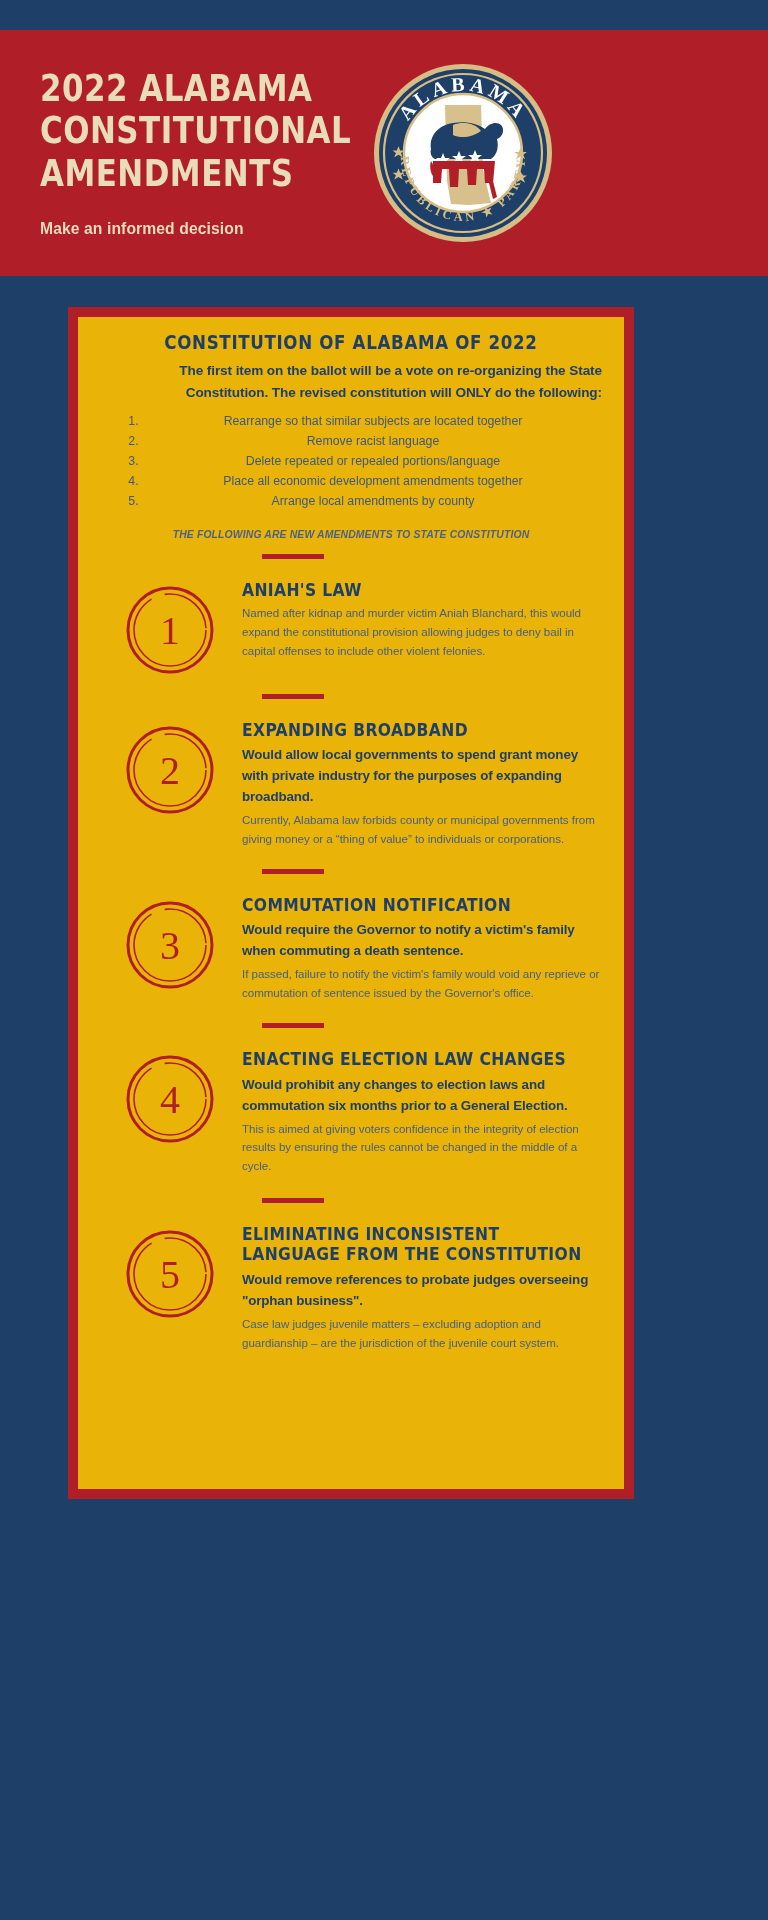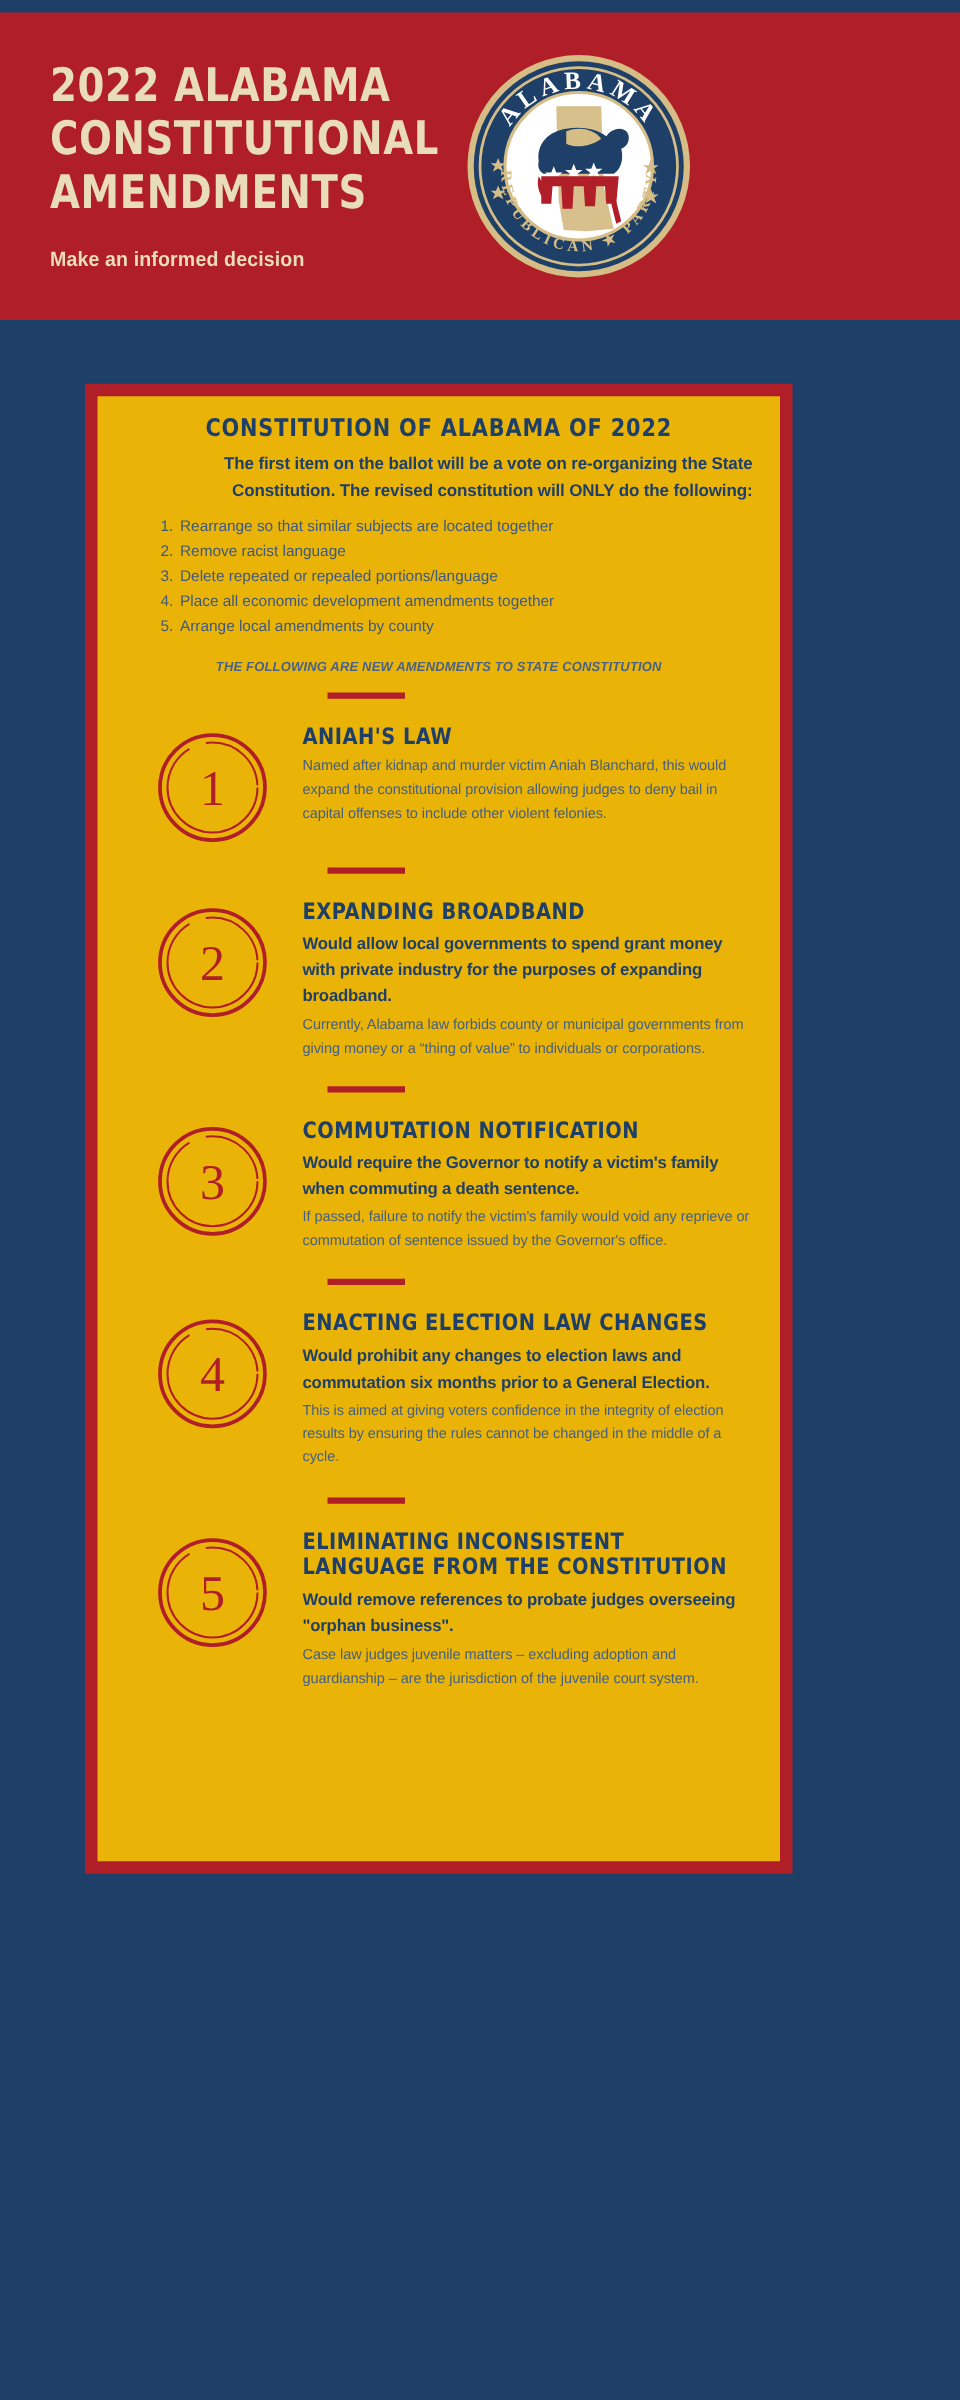--- a/index.html
+++ b/index.html
@@ -6,21 +6,21 @@
   html, body {
     width:768px; height:1920px;
     background:#1d3f68;
     font-family:"Liberation Sans", sans-serif;
     overflow:hidden;
   }
   .page { position:relative; width:768px; height:1920px; background:#1d3f68; }
 
   
   .header {
-    position:absolute; top:10px; left:0; width:768px; height:246px;
+    position:absolute; top:30px; left:0; width:768px; height:246px;
     background:#b01f28;
     display:flex; align-items:center;
   }
   .header-text { padding-left:40px; width:430px; }
   .header-title {
     font-family:"DejaVu Sans Condensed","Liberation Sans Narrow","Liberation Sans", sans-serif;
     font-weight:bold; font-size:37px; line-height:1.14;
     letter-spacing:0.5px; color:#e9dcb9; text-transform:uppercase;
     transform:scaleX(0.93); transform-origin:left center;
   }
@@ -47,21 +47,21 @@
     text-align:center;
     font-family:"DejaVu Sans Condensed","Liberation Sans Narrow","Liberation Sans", sans-serif;
     font-weight:bold; font-size:19.5px; letter-spacing:.7px;
     color:#1d3f68; text-transform:uppercase;
     transform:scaleX(0.95);
   }
   .intro-lead {
     margin-top:6px; text-align:right; font-size:13.6px; font-weight:bold;
     color:#1d3f68; line-height:1.65; letter-spacing:-.1px;
   }
-  .intro-list { margin:6px 0 4px 42px; }
+  .intro-list { margin:6px 0 4px 42px;text-align:center; }
   .intro-list li {
     font-size:12.3px; color:#3d5a7d; line-height:1.64; padding-left:2px;
   }
   .intro-note {
     margin-top:16px; text-align:center; font-style:italic; font-weight:600;
     font-size:10.6px; letter-spacing:.15px; color:#4a6385;
     transform:scaleX(0.98);
   }
 
   

